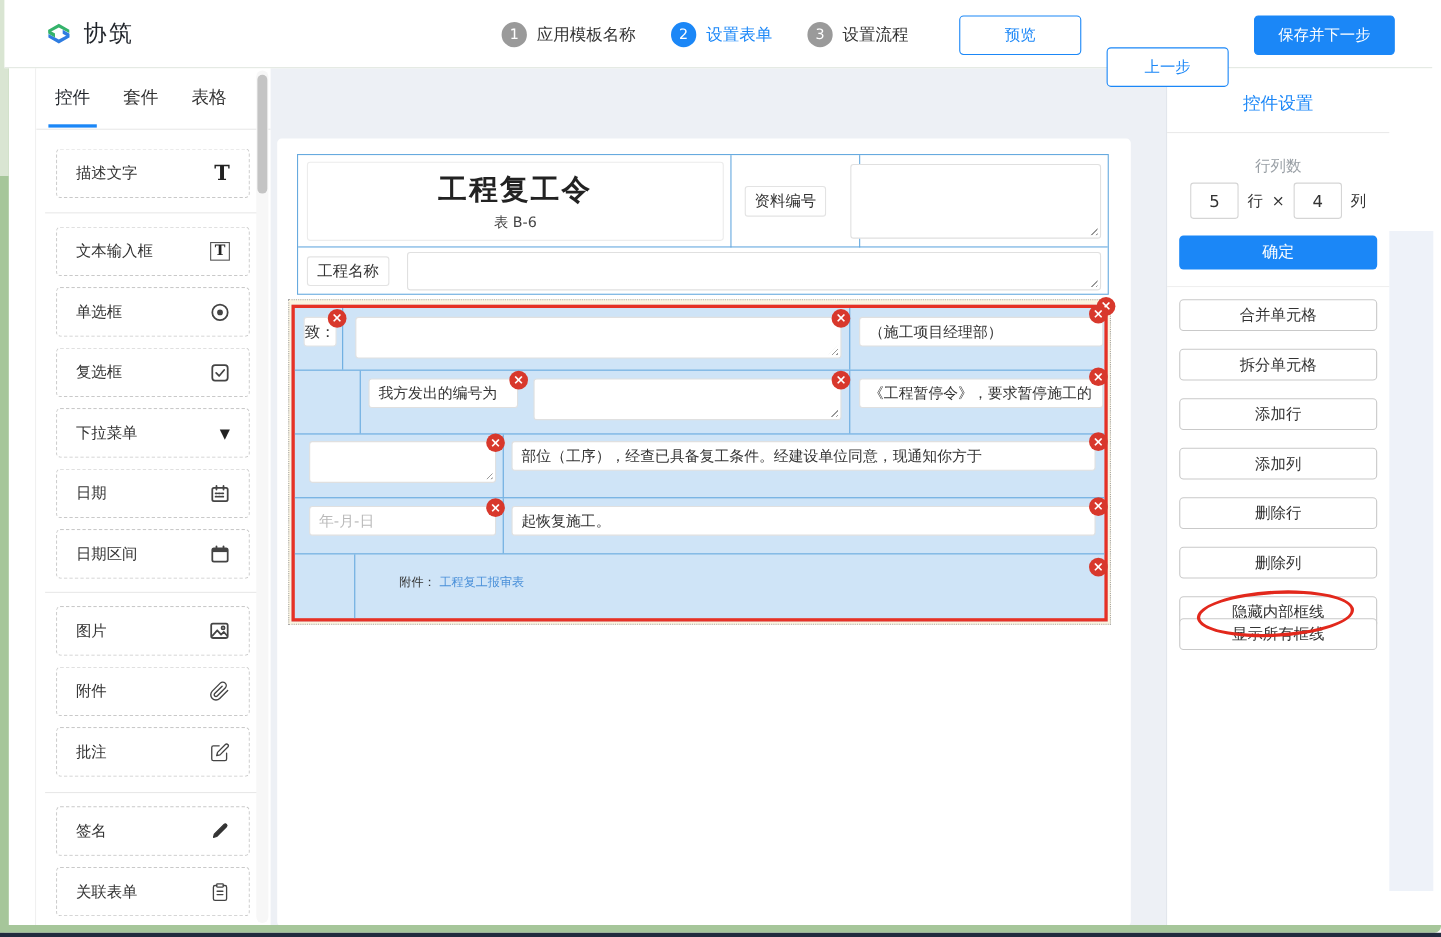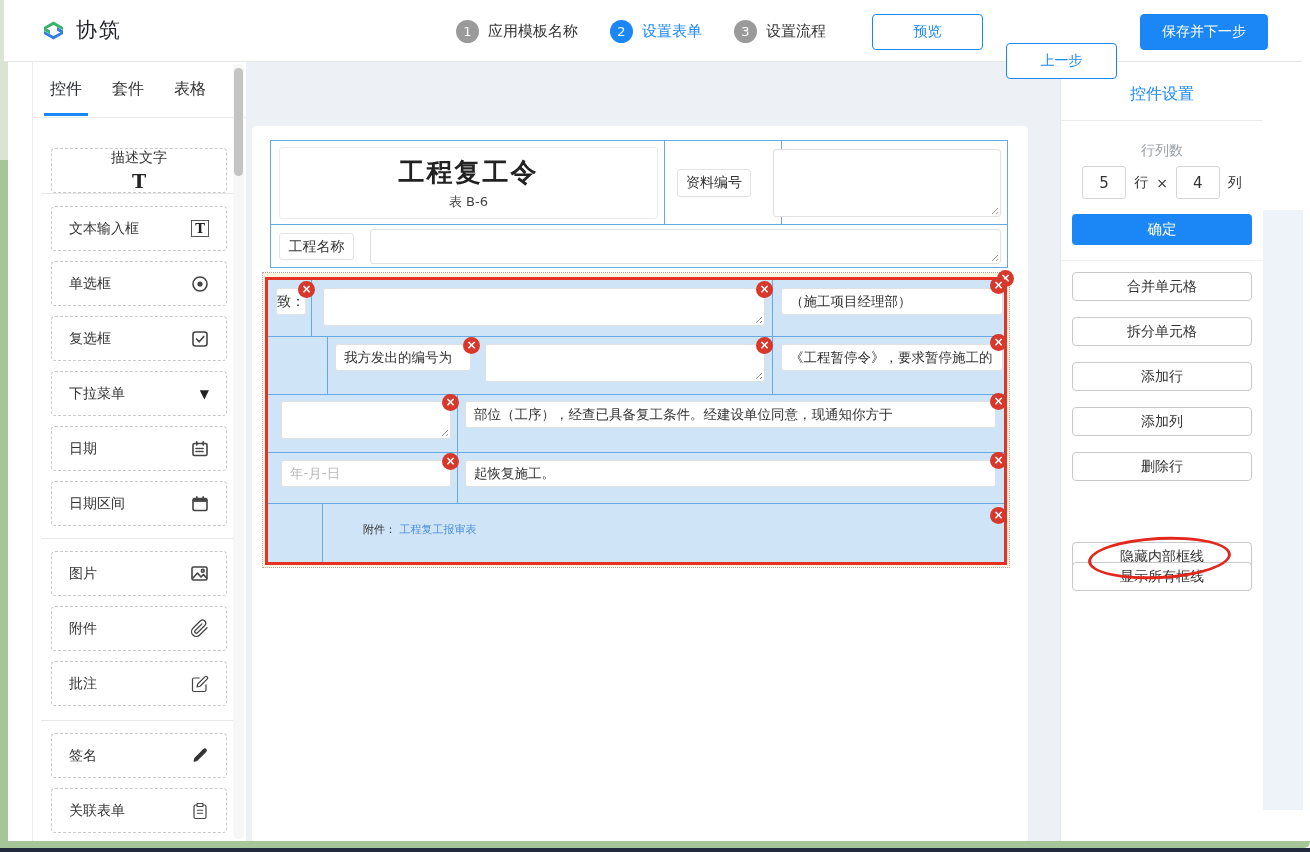--- a/index.html
+++ b/index.html
@@ -138,21 +138,21 @@
 </div>
 
 <div class="abs rail"></div>
 <div class="abs sidebar">
   <div class="tabs">
     <span class="tab active">控件</span>
     <span class="tab">套件</span>
     <span class="tab">表格</span>
   </div>
 
-  <div class="sbitem" style="top:86px;flex-direction:column;">
+  <div class="sbitem" style="top:73px;">
     <span>描述文字</span>
     <span class="icn-t">T</span>
   </div>
   <div class="sbdiv" style="top:131px;"></div>
   <div class="sbitem" style="top:144px;">
     <span>文本输入框</span>
     <span class="icn-bt">T</span>
   </div>
   <div class="sbitem" style="top:199px;">
     <span>单选框</span>
@@ -357,20 +357,21 @@
     <span>列</span>
   </div>
   <button class="confirm">确定</button>
   <div class="pdiv2"></div>
 
   <button class="pbtn" style="top:210px;">合并单元格</button>
   <button class="pbtn" style="top:255px;">拆分单元格</button>
   <button class="pbtn" style="top:300px;">添加行</button>
   <button class="pbtn" style="top:345px;">添加列</button>
   <button class="pbtn" style="top:390px;">删除行</button>
+  <button class="pbtn" style="top:435px;">删除列</button>
   <button class="pbtn" style="top:480px;">隐藏内部框线</button>
   <div class="ellipse"></div>
   <button class="pbtn" style="top:500px;">显示所有框线</button>
 </div>
 
 <div class="abs edge-left"></div>
 <div class="abs edge-right">
     <div class="lite"></div>
   </div>
 <div class="abs bottom-green"></div>

